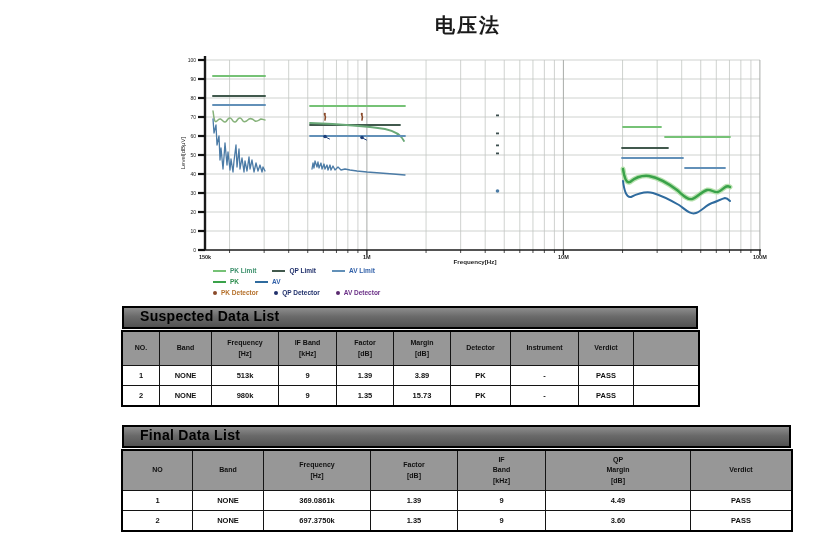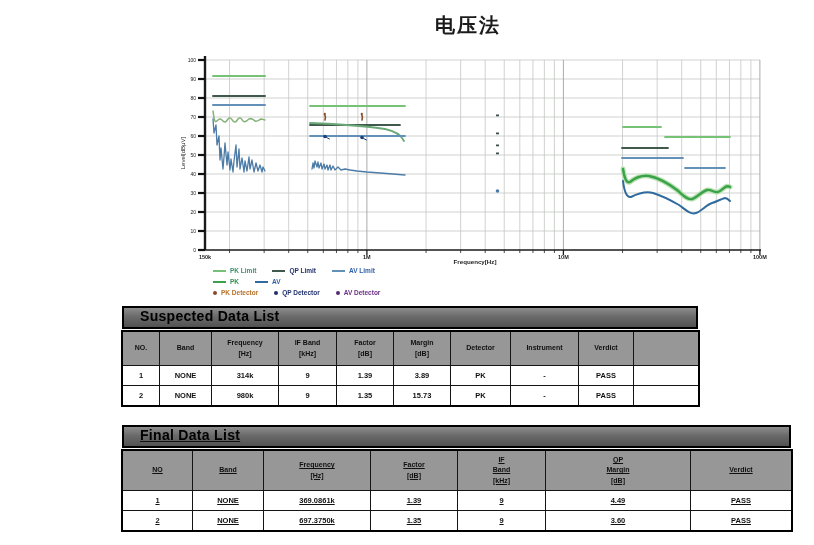--- a/index.html
+++ b/index.html
@@ -278,21 +278,21 @@
               <div class="hline">Instrument</div>
             </td>
         <td>
               <div class="hline">Verdict</div>
             </td>
         <td></td>
       </tr>
       <tr class="datarow">
         <td>1</td>
         <td>NONE</td>
-        <td>314k</td>
+        <td>513k</td>
         <td>9</td>
         <td>1.39</td>
         <td>3.89</td>
         <td>PK</td>
         <td>-</td>
         <td>PASS</td>
         <td></td>
       </tr>
       <tr class="datarow">
         <td>2</td>
@@ -303,21 +303,21 @@
         <td>15.73</td>
         <td>PK</td>
         <td>-</td>
         <td>PASS</td>
         <td></td>
       </tr>
     </tbody>
       </table>
   </div>
 
-  <div class="tbl-block" style="left:122px;top:425px;width:669px;text-decoration:underline;">
+  <div class="tbl-block" style="left:122px;top:425px;width:669px;">
     <div class="tbl-titlebar">
       <span class="tbl-title">Final Data List</span>
     </div>
     <table class="report thick-outline" style="width:669px;">
       <colgroup>
         <col style="width:70px">
           <col style="width:71px">
           <col style="width:107px">
           <col style="width:87px">
         <col style="width:88px">

